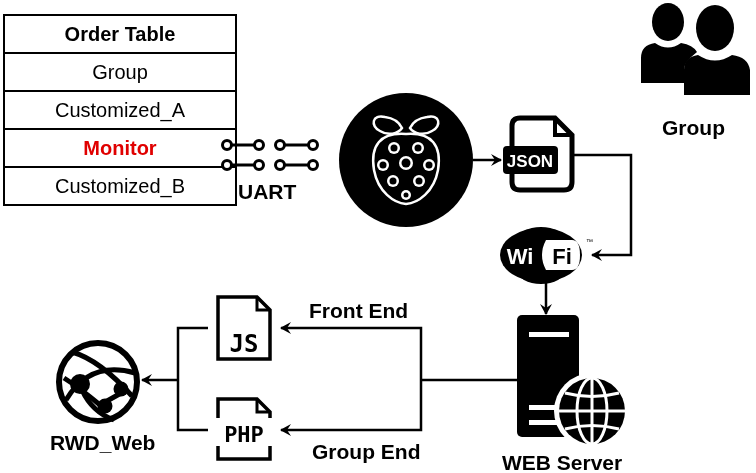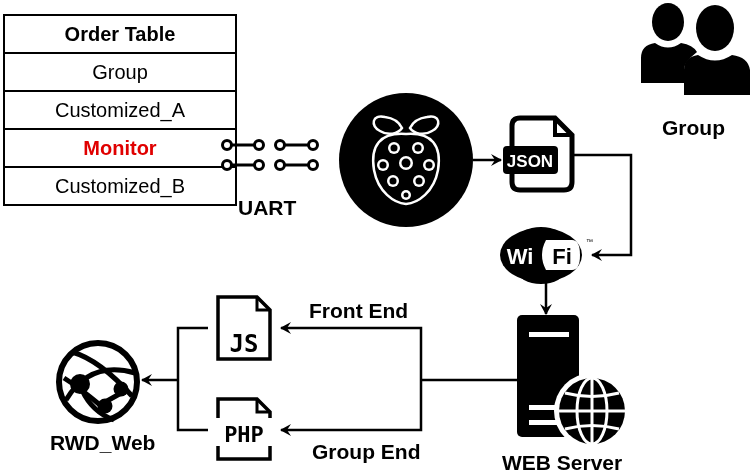--- a/index.html
+++ b/index.html
@@ -158,18 +158,18 @@
   </g>
 
   <g fill="#000">
     <ellipse cx="668" cy="22" rx="16" ry="19"></ellipse>
     <path d="M641,83 L641,58 Q641,45 655,43 Q668,52 681,43 Q693,45 697,52 L690,58 Q684,64 684,70 L684,83 Z"></path>
     <ellipse cx="715" cy="28" rx="19" ry="23"></ellipse>
     <path d="M684,95 L684,70 Q684,57 698,55 Q715,66 732,55 Q748,57 750,70 L750,95 Z"></path>
   </g>
 </svg>
 
-<div class="label" style="left:238px; top:196px;">UART</div>
+<div class="label" style="left:238px; top:180px;">UART</div>
 <div class="label" style="left:662px; top:116px;">Group</div>
 <div class="label" style="left:309px; top:299px;">Front End</div>
 <div class="label" style="left:312px; top:440px;">Group End</div>
 <div class="label" style="left:42px; top:431px;margin-left:8px;">RWD_Web</div>
 <div class="label" style="left:502px; top:451px;">WEB Server</div>
 
 </body></html>

